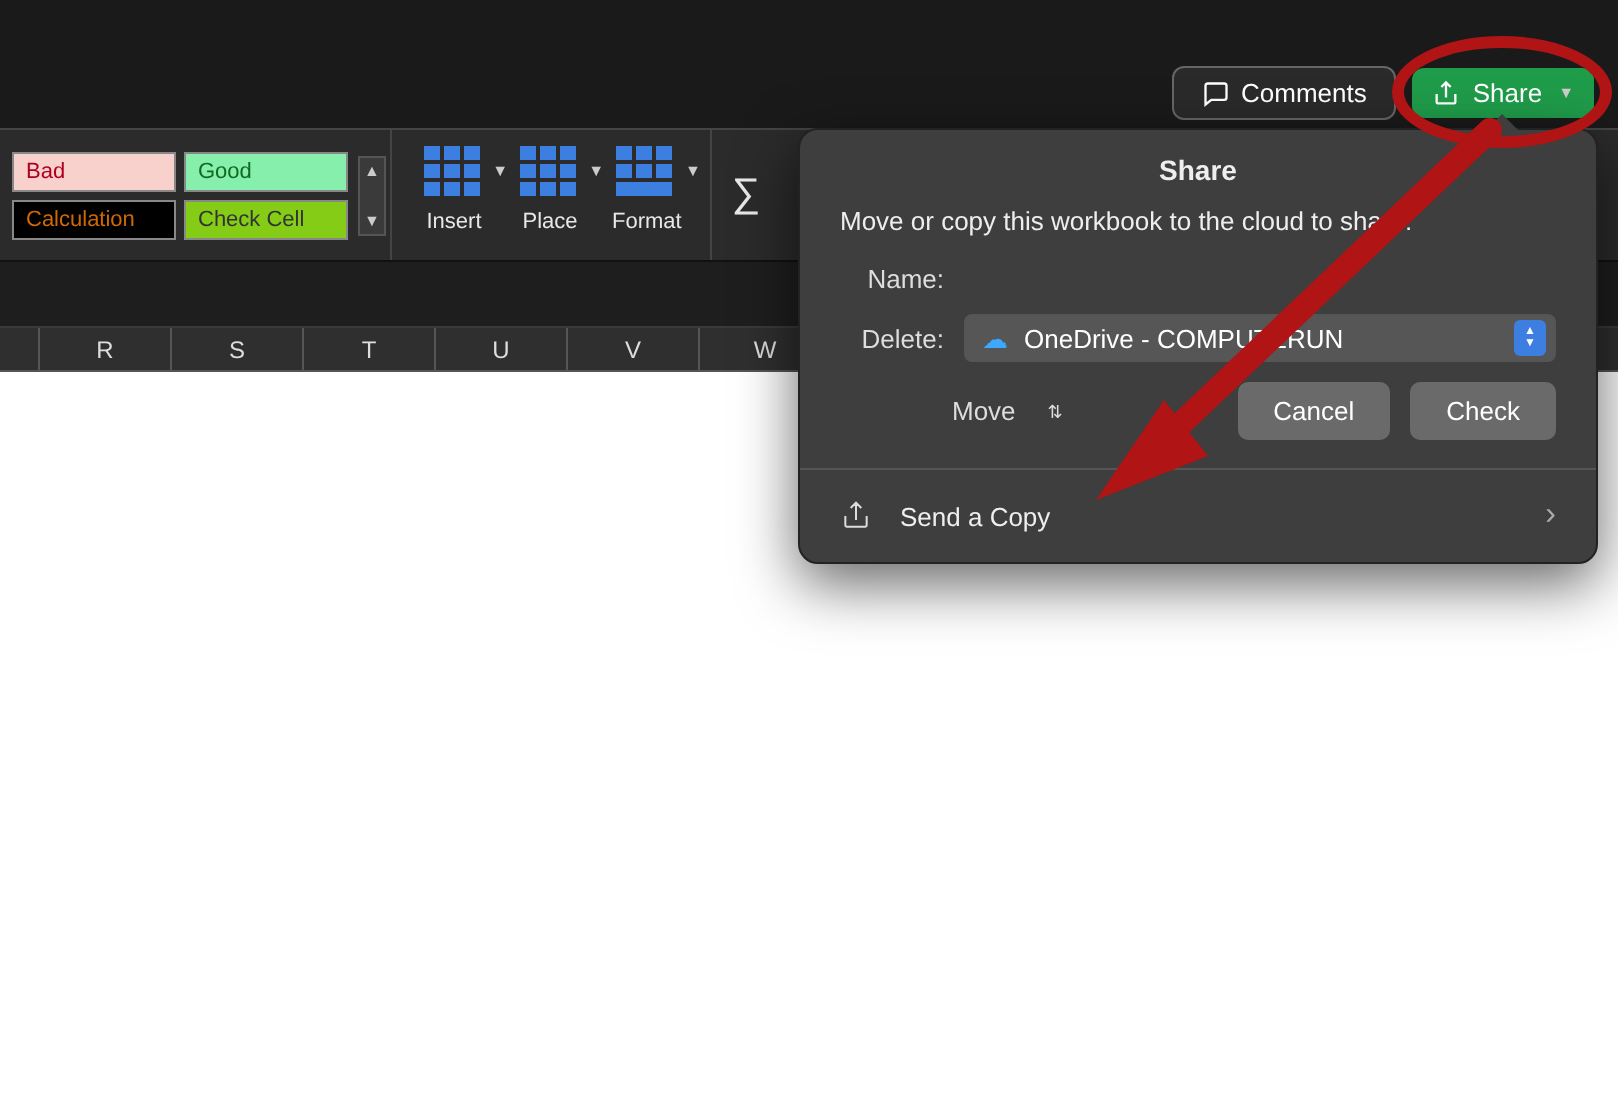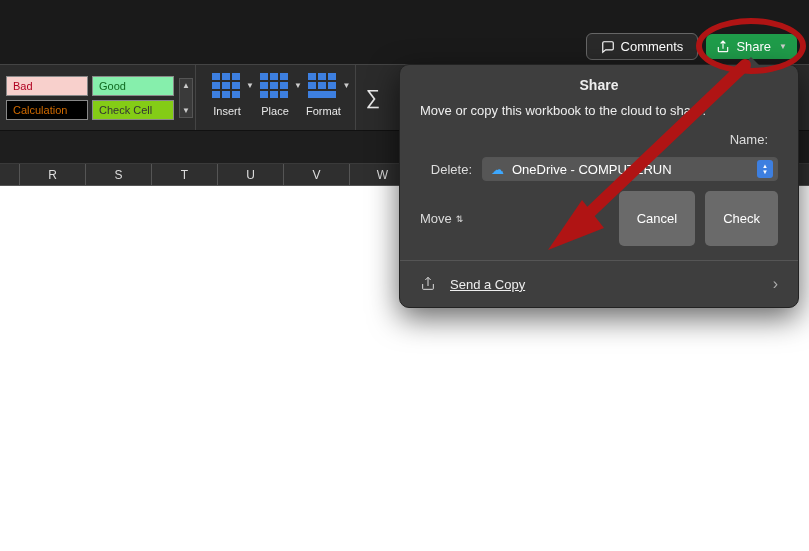--- a/index.html
+++ b/index.html
@@ -181,21 +181,20 @@
     padding: 12px 0 10px;
     font-weight: 600;
     font-size: 14px;
   }
   .pop-body { padding: 0 20px 14px; }
   .pop-hint { font-size: 13px; color: #eee; margin-bottom: 14px; }
   .field-row {
     display: flex;
     align-items: center;
     margin-bottom: 10px;
-    justify-content: flex-end;
   }
   .field-label {
     width: 62px;
     text-align: right;
     padding-right: 10px;
     color: #ddd;
   }
   .name-input {
     flex: 1;
     background: #565656;
@@ -227,27 +226,27 @@
     display:flex; flex-direction:column; align-items:center; justify-content:center;
     font-size: 6px; line-height:6px; color:#fff;
   }
   .button-row {
     display: flex;
     justify-content: flex-end;
     align-items: center;
     gap: 10px;
     margin-top: 6px;
   }
-  .move-label { color:#ddd; margin-right: auto; display:flex; align-items:center; gap:4px;}
+  .move-label { color:#ddd; margin-right: auto; margin-left: 56px; display:flex; align-items:center; gap:16px;}
   .dlg-btn {
     background: #6a6a6a;
     color: #fff;
     border: none;
     border-radius: 5px;
-    padding: 20px 18px;
+    padding: 7px 18px;
     font-size: 13px;
   }
   .pop-footer {
     border-top: 1px solid #555;
     padding: 14px 20px;
     display: flex;
     align-items: center;
     gap: 14px;
   }
   .chev-right { margin-left: auto; color:#aaa; font-size:16px; }
@@ -407,21 +406,21 @@
         <span style="font-size:9px;">⇅</span>
       </div>
       <button class="dlg-btn">Cancel</button>
       <button class="dlg-btn">Check</button>
     </div>
   </div>
   <div class="pop-footer">
     <svg width="16" height="18" viewBox="0 0 24 24">
         <path fill="none" stroke="#ddd" stroke-width="1.5" d="M4 12v7a1 1 0 0 0 1 1h14a1 1 0 0 0 1-1v-7M16 6l-4-4-4 4M12 2v13"></path>
       </svg>
-    <span style="font-weight:500;text-decoration:underline;">Send a Copy</span>
+    <span style="font-weight:500;">Send a Copy</span>
     <span class="chev-right">›</span>
   </div>
 </div>
 
 <div class="anno-ellipse"></div>
 <svg class="anno-arrow-svg" width="809" height="551">
   <defs></defs>
   <path d="M745 65 L583 219" stroke="#b01414" stroke-width="12" stroke-linecap="round" fill="none"></path>
   <polygon points="548,250 582,200 604,228" fill="#b01414"></polygon>
 </svg>

